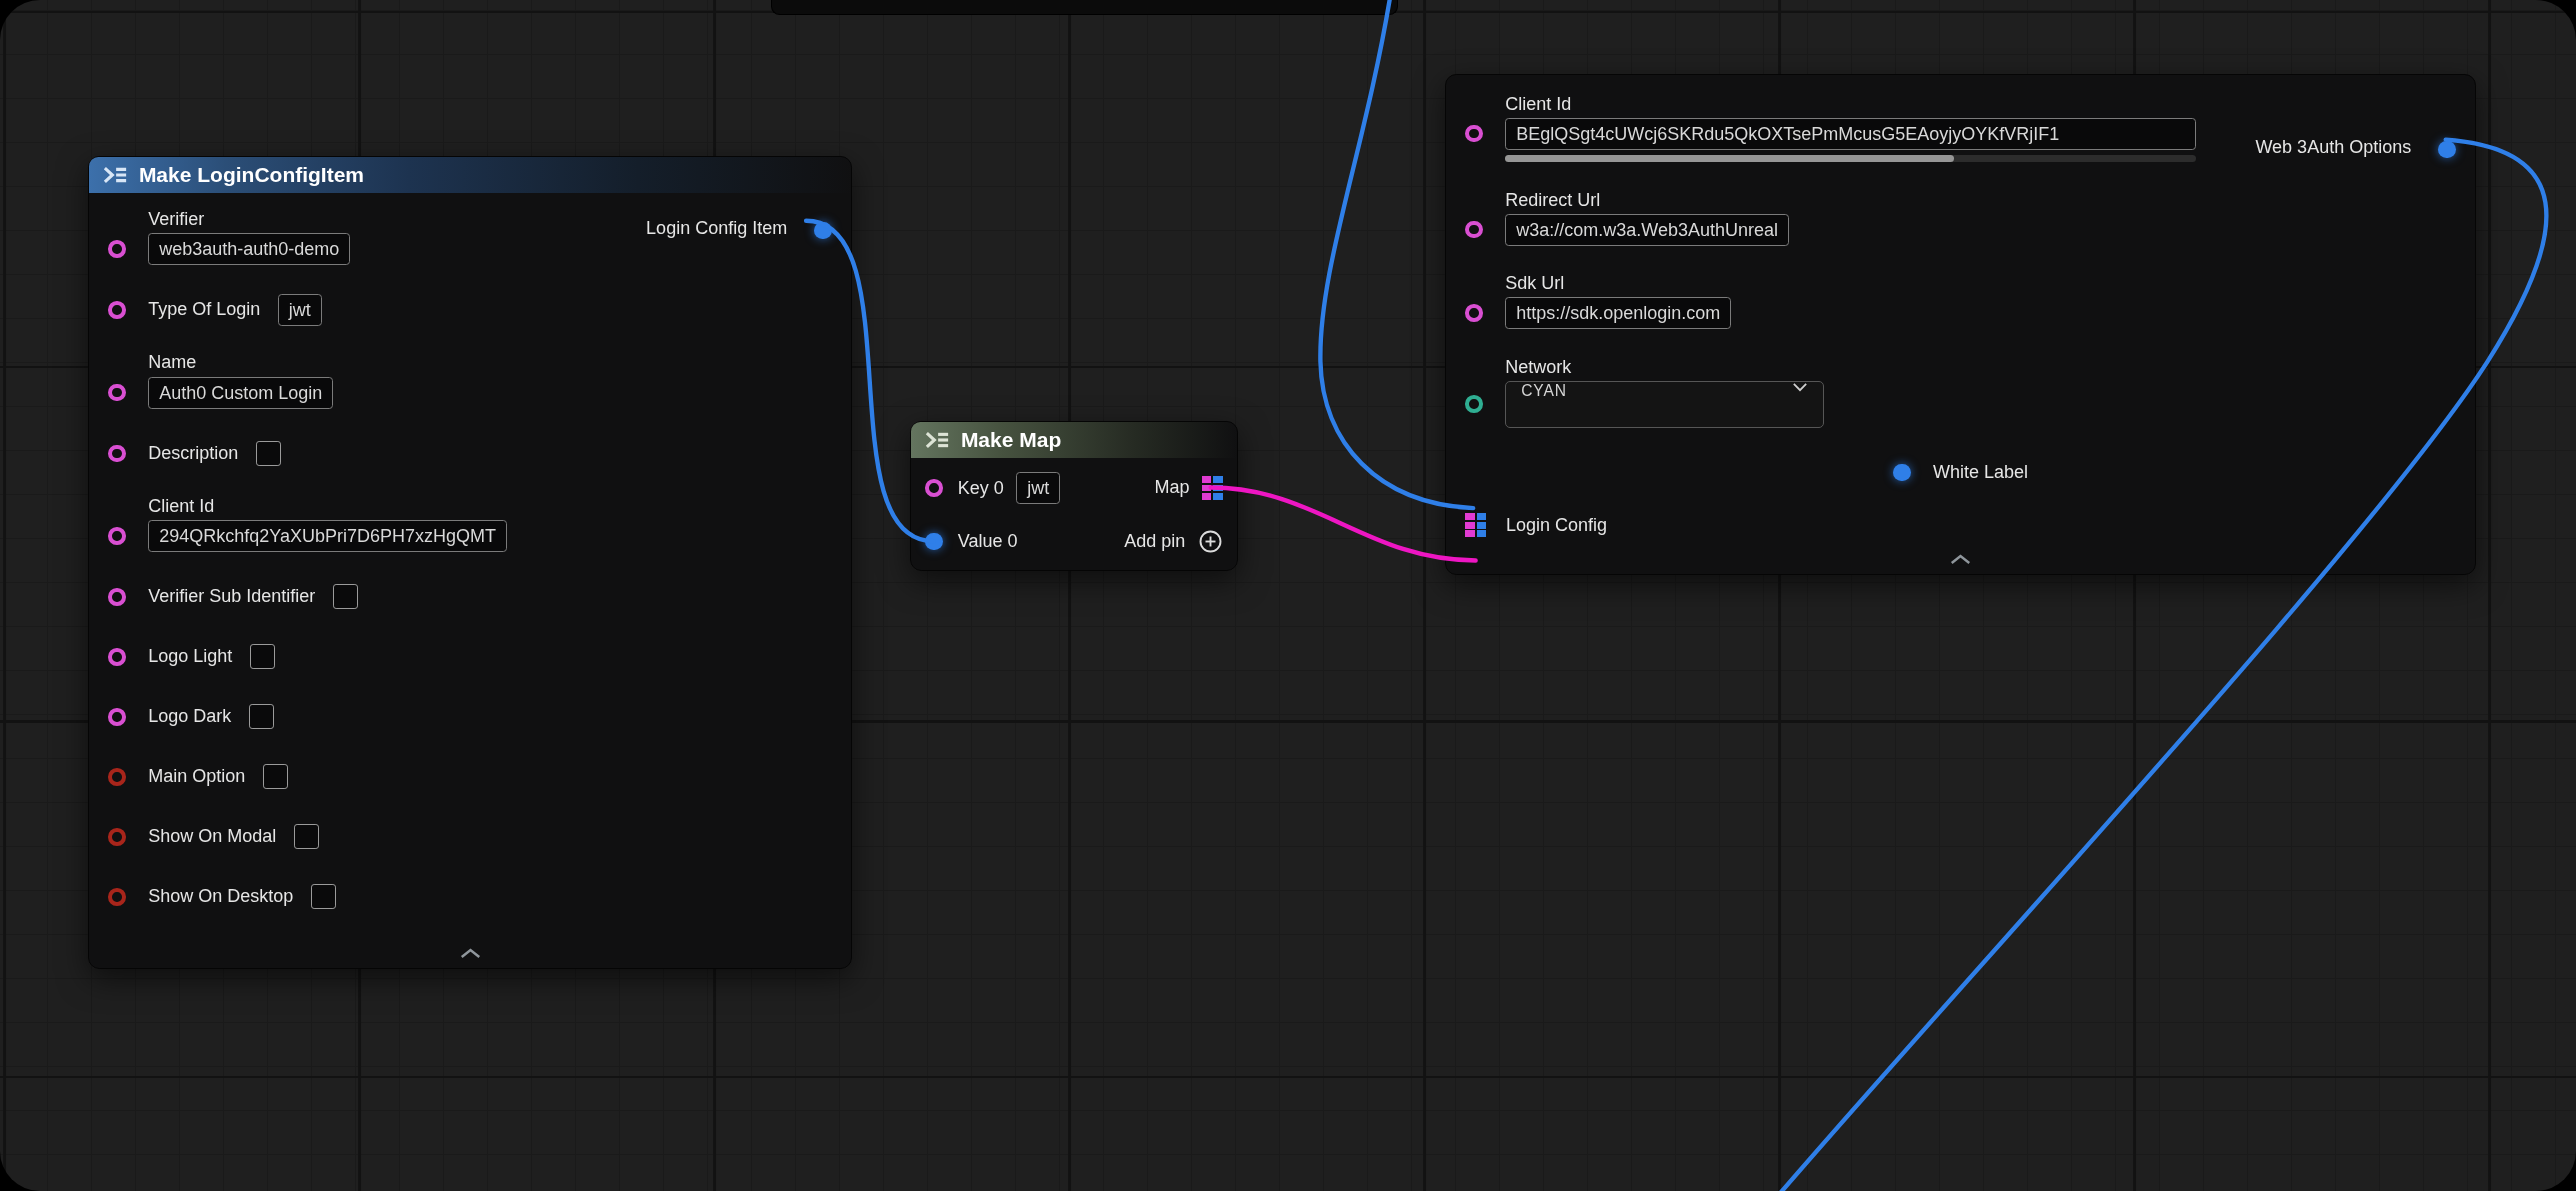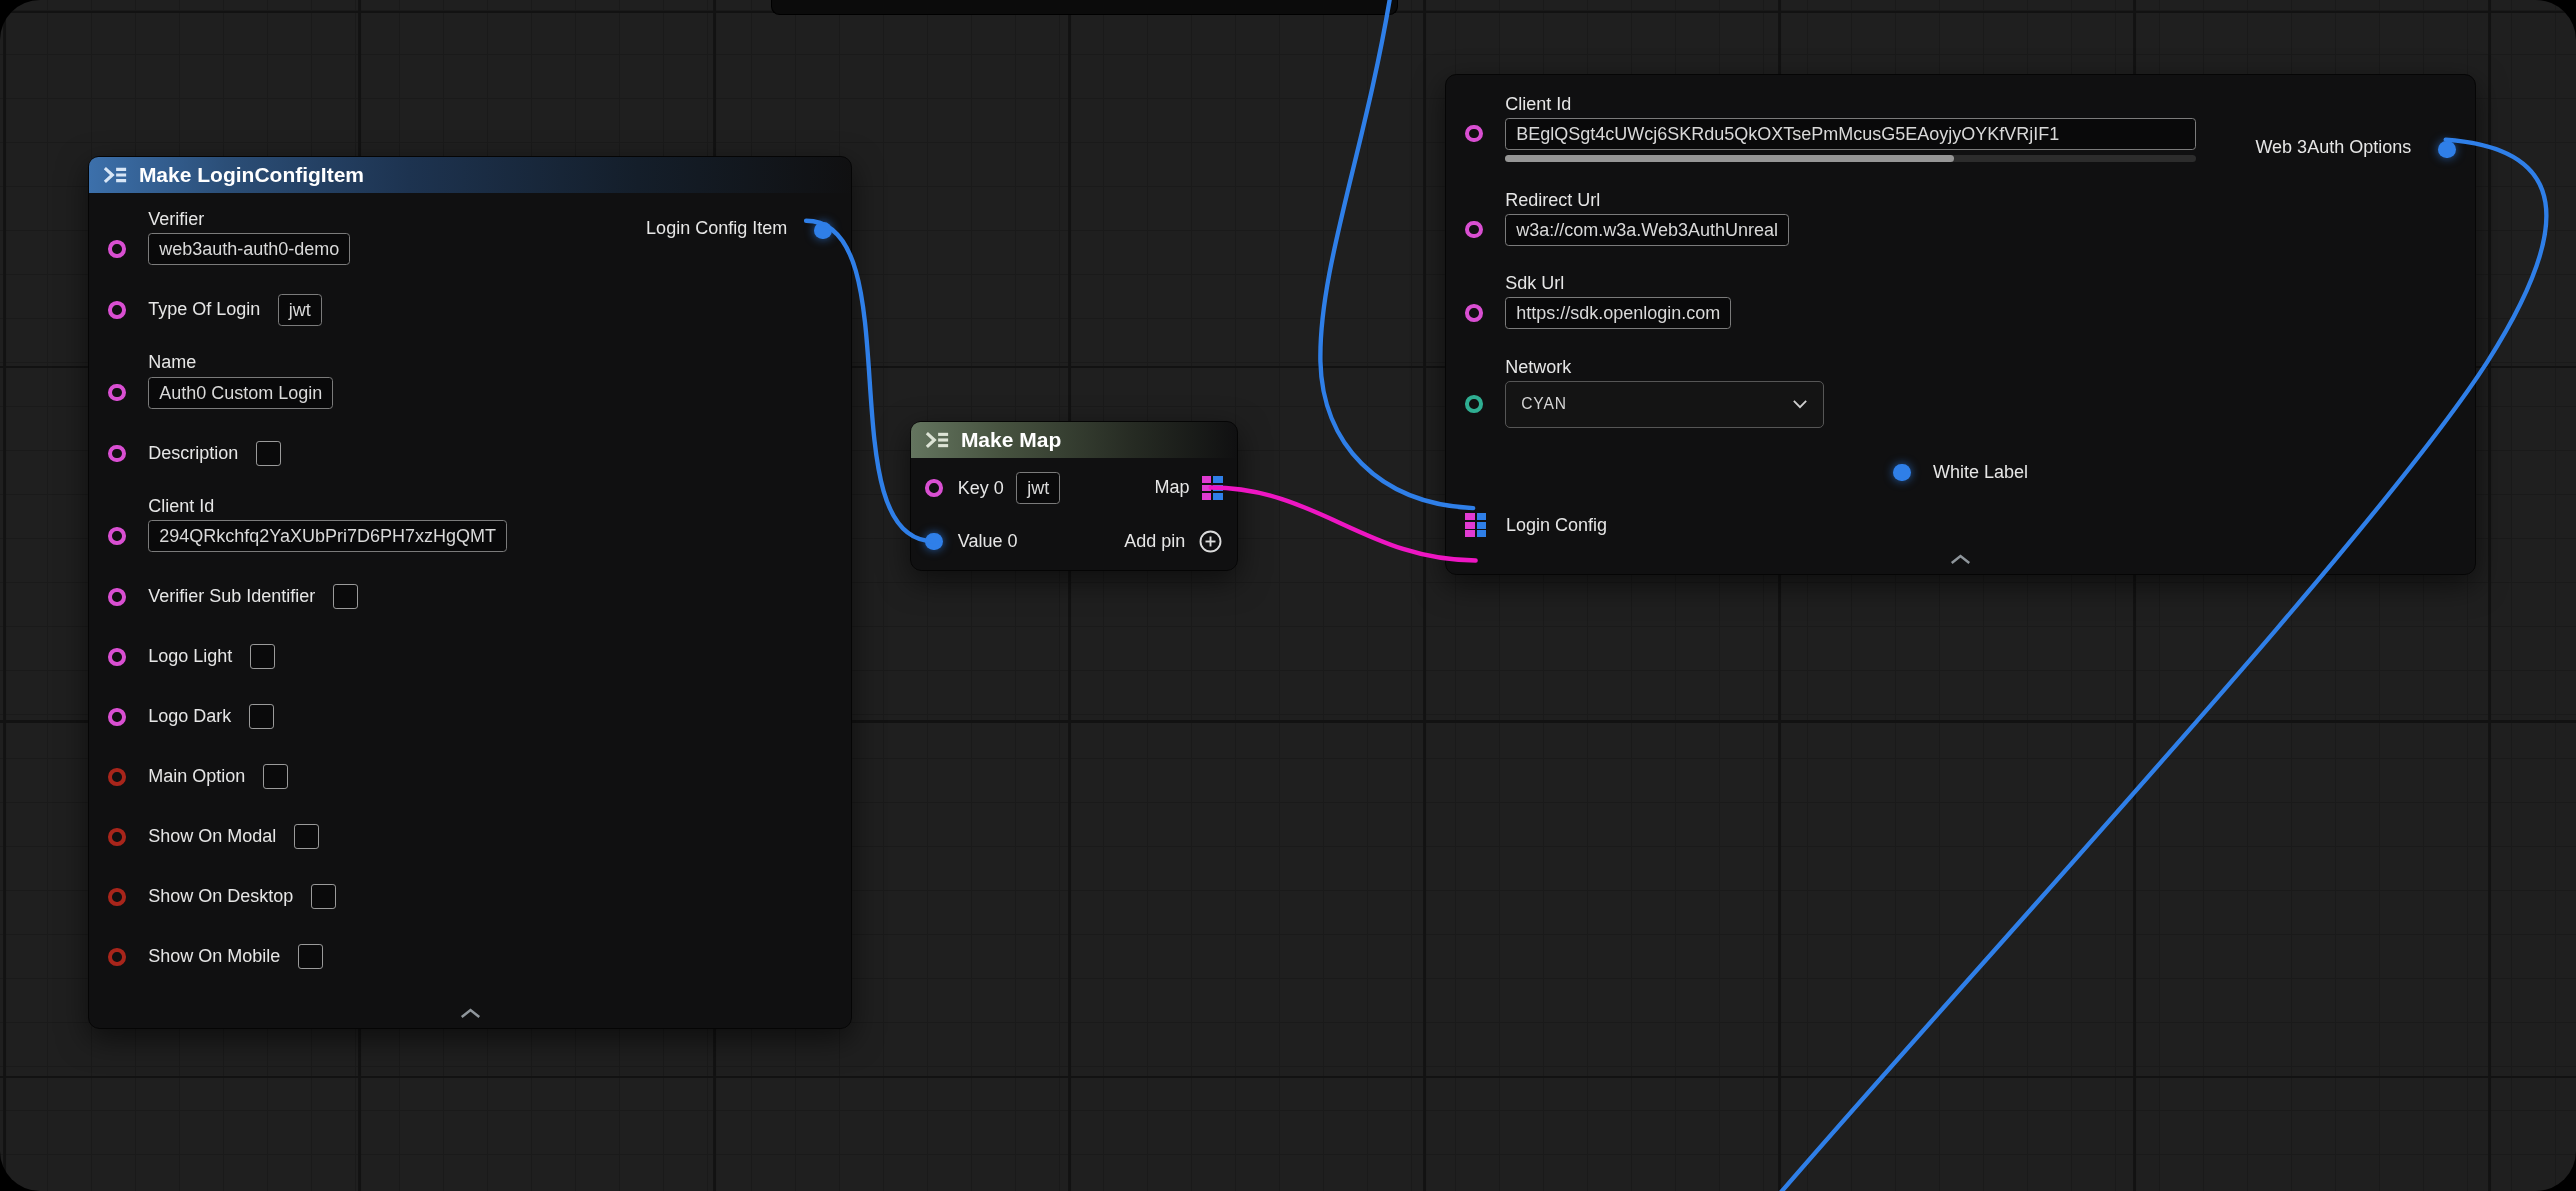--- a/index.html
+++ b/index.html
@@ -42,21 +42,21 @@
   .pin.ring.c-pink{border-color:#d94fd2;}
   .pin.ring.c-red{border-color:#a8251b;}
   .pin.ring.c-green{border-color:#2fae92;}
   .pin.solid.c-blue{background:#2f7fe8;box-shadow:0 0 10px rgba(47,127,232,0.7);}
   .out-row{position:absolute;display:flex;align-items:flex-end;gap:27px;right:19.3px;height:35px;}
   .mapicon{display:grid;grid-template-columns:9.4px 9.4px;grid-auto-rows:6.9px;gap:1.9px;flex:none;}
   .mapicon .k{background:#e13bd2;display:block;}
   .mapicon .v{background:#2f7fe8;display:block;}
   .sbtrack{width:691px;height:7.5px;background:#2c2c2c;border-radius:3.7px;margin-top:5px;}
   .sbthumb{width:65%;height:100%;background:#969696;border-radius:3.7px;}
-  .dropdown{box-sizing:border-box;display:flex;align-items:center;justify-content:space-between;
+  .dropdown{box-sizing:border-box;display:flex;align-items:flex-start;justify-content:space-between;
             width:319px;height:47px;padding:0 15px;border:1.2px solid #565656;border-radius:5px;
             background:#141414;color:#d6d6d6;font-size:15.6px;letter-spacing:0.9px;}
   .collapse{display:flex;justify-content:center;padding:2.5px 0 8.7px;}
   .wires{position:absolute;inset:0;pointer-events:none;}
   .wires path{fill:none;stroke-width:7;stroke-linecap:round;}
   .mmcontent{padding:12.5px 14.3px 11.2px 14.3px;}
   .mmrow{display:flex;justify-content:space-between;align-items:center;height:35px;}
   .mmrow + .mmrow{margin-top:18.7px;}
   .mmleft,.mmright{display:flex;align-items:center;}
   .mmleft .pin{margin-right:15px;}
@@ -159,25 +159,20 @@
         <span class="flabel">Show On Modal</span>
         <div class="ebox"></div>
       </div>
 
       <div class="row inline">
         <span class="pin ring c-red"></span>
         <span class="flabel">Show On Desktop</span>
         <div class="ebox"></div>
       </div>
 
-      <div class="row inline">
-        <span class="pin ring c-red"></span>
-        <span class="flabel">Show On Mobile</span>
-        <div class="ebox"></div>
-      </div>
     </div>
 
     <div class="collapse">
       <svg width="25" height="12.5" viewBox="0 0 40 20">
           <polyline points="6,16 20,5 34,16" stroke="#8f969c" stroke-width="4" fill="none"></polyline>
         </svg>
     </div>
   </div>
 
   <div class="node" id="node-map">

